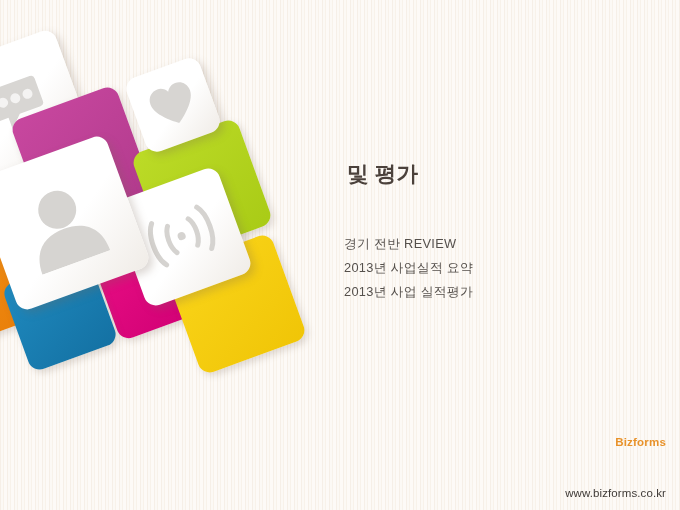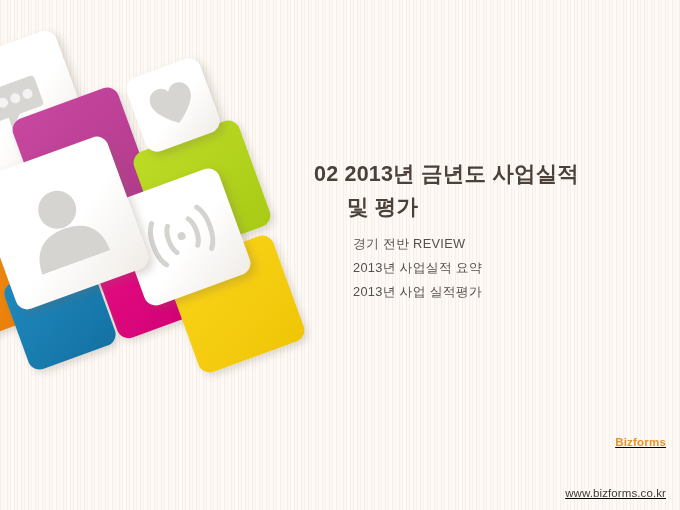--- a/index.html
+++ b/index.html
@@ -79,41 +79,40 @@
     white-space: pre-line;
     text-indent: 0;
   }
   #slide-title .l2 {
     display: block;
     padding-left: 33px;
   }
 
   #subtitle-list {
     position: absolute;
-    left: 353px;
+    left: 344px;
     top: 232px;
     margin: 0;
     padding: 0;
     list-style: none;
   }
   #subtitle-list li {
     font-size: 12.8px;
     line-height: 24.2px;
     color: #55504c;
     letter-spacing: 0.3px;
     white-space: nowrap;
   }
 
   
   #footer {
     position: absolute;
     right: 14px;
     bottom: 9px;
     text-align: right;
-    text-decoration: underline;
   }
   #footer-brand {
     font-size: 11.5px;
     font-weight: bold;
     color: #e8922a;
     letter-spacing: 0.2px;
     line-height: 14px;
   }
   #footer-url {
     font-size: 11.5px;
@@ -187,21 +186,21 @@
             <path d="M48 16 C 53 23 53 37 48 44"></path>
             <path d="M60 8 C 68 18 68 42 60 52"></path>
           </g>
         </svg>
       </div>
     </div>
 
   </div>
 
   <div id="title-block">
-    <h1 id="slide-title"><span class="l1">02 2013년 금년도 사업실적</span><span class="l2">및 평가</span></h1>
+    <h1 id="slide-title"><span class="l2">및 평가</span></h1>
   </div>
 
   <ul id="subtitle-list">
     <li>경기 전반 REVIEW</li>
     <li>2013년 사업실적 요약</li>
     <li>2013년 사업 실적평가</li>
   </ul>
 
   <div id="footer">
     <div id="footer-brand">Bizforms</div>

